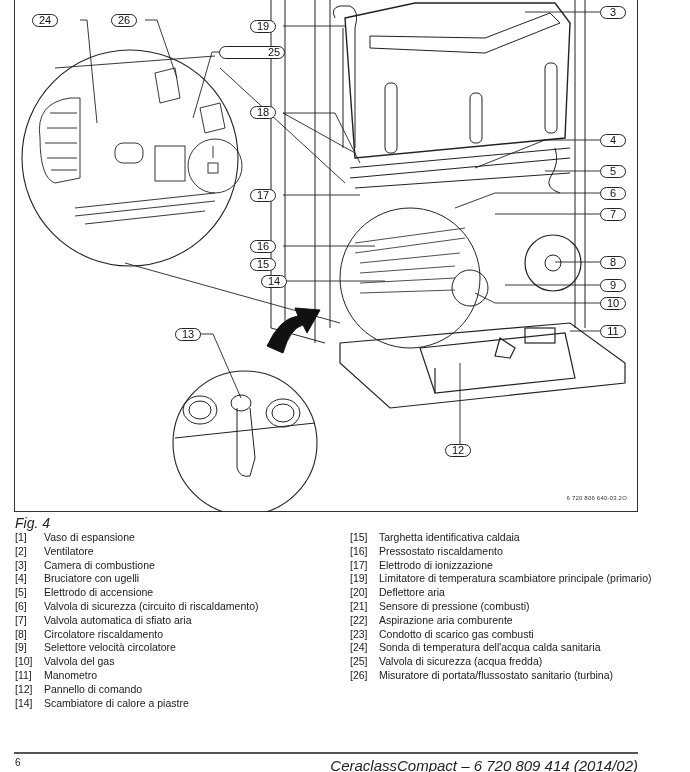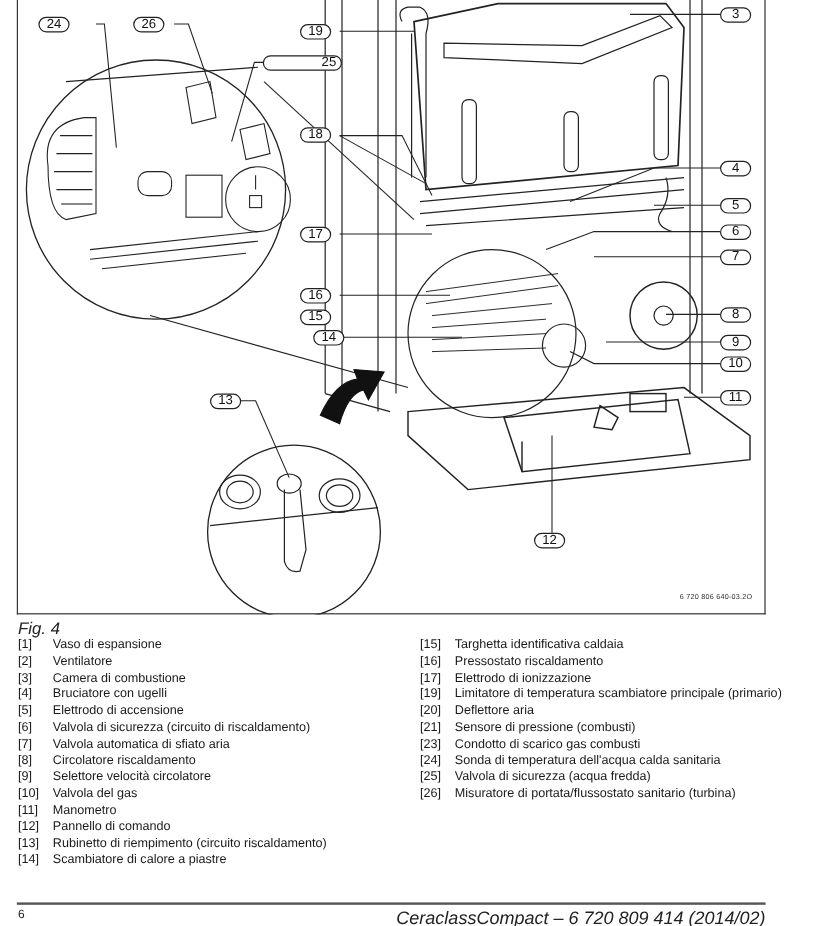--- a/index.html
+++ b/index.html
@@ -209,24 +209,20 @@
     </div>
   <div class="legend-row">
       <span class="legend-num">[11]</span>
       <span>Manometro</span>
     </div>
   <div class="legend-row">
       <span class="legend-num">[12]</span>
       <span>Pannello di comando</span>
     </div>
   <div class="legend-row">
-      <span class="legend-num">[13]</span>
-      <span>Rubinetto di riempimento (circuito riscaldamento)</span>
-    </div>
-  <div class="legend-row">
       <span class="legend-num">[14]</span>
       <span>Scambiatore di calore a piastre</span>
     </div>
 </div>
 
 <div class="legend legend-right">
   <div class="legend-row">
       <span class="legend-num">[15]</span>
       <span>Targhetta identificativa caldaia</span>
     </div>
@@ -242,20 +238,24 @@
       <span class="legend-num">[19]</span>
       <span>Limitatore di temperatura scambiatore principale (primario)</span>
     </div>
   <div class="legend-row">
       <span class="legend-num">[20]</span>
       <span>Deflettore aria</span>
     </div>
   <div class="legend-row">
       <span class="legend-num">[21]</span>
       <span>Sensore di pressione (combusti)</span>
+    </div>
+  <div class="legend-row">
+      <span class="legend-num">[22]</span>
+      <span>Aspirazione aria comburente</span>
     </div>
   <div class="legend-row">
       <span class="legend-num">[23]</span>
       <span>Condotto di scarico gas combusti</span>
     </div>
   <div class="legend-row">
       <span class="legend-num">[24]</span>
       <span>Sonda di temperatura dell'acqua calda sanitaria</span>
     </div>
   <div class="legend-row">

